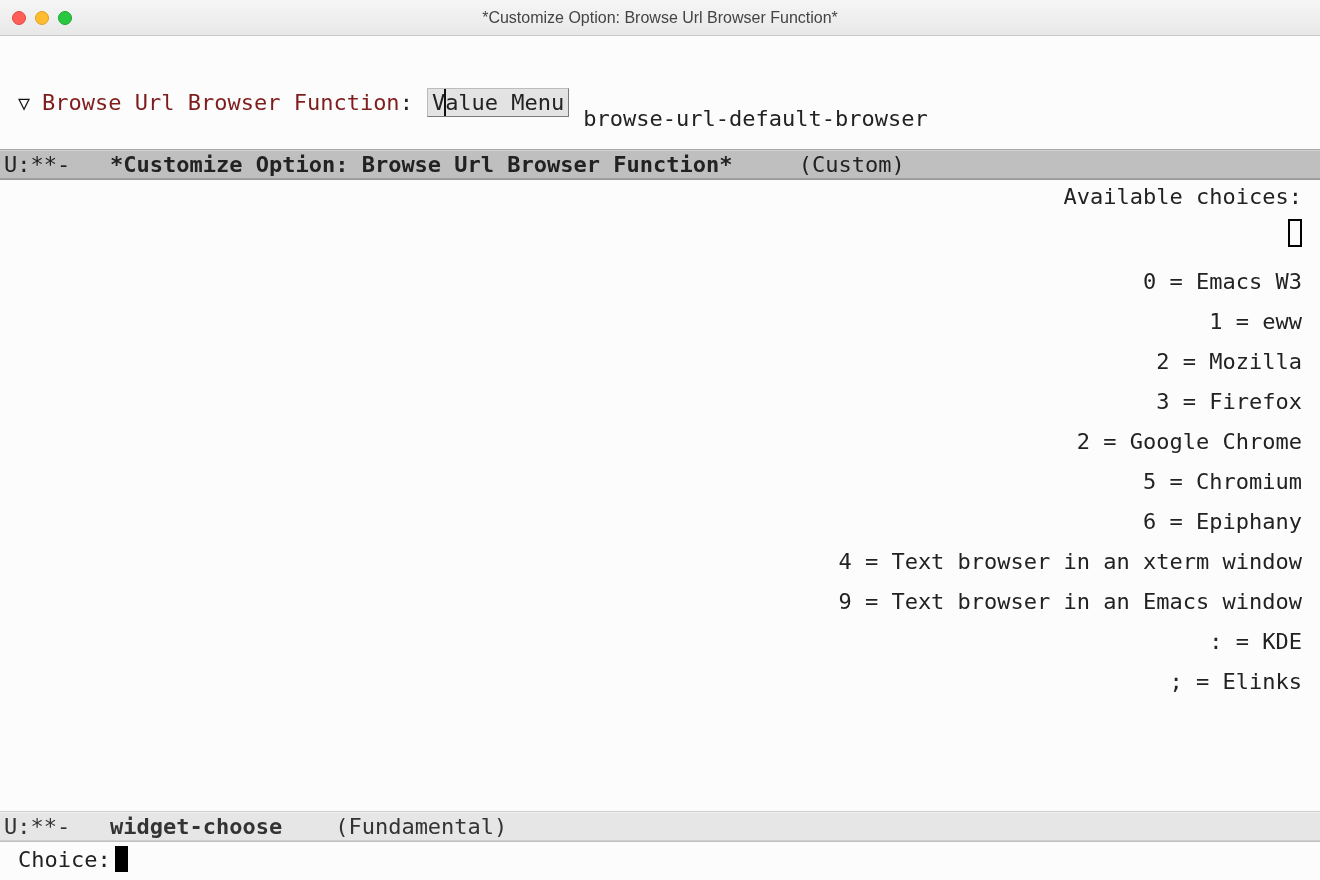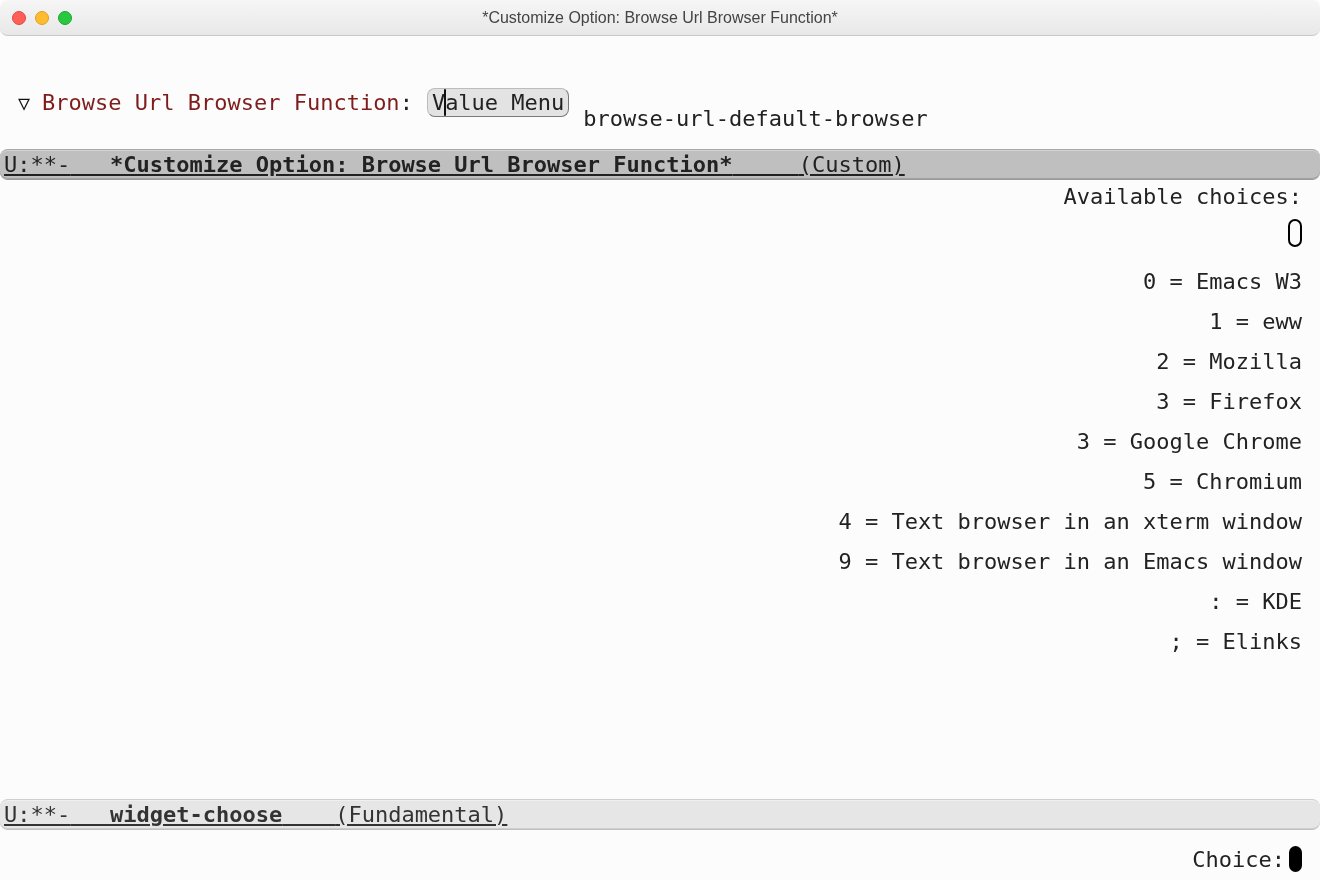--- a/index.html
+++ b/index.html
@@ -1,19 +1,18 @@
 <!DOCTYPE html>
 <html><head>
   <meta charset="utf-8">
   <style>
     * {
       margin: 0;
       padding: 0;
       box-sizing: border-box;
-      border-radius: 8px;
     }
     body {
       font-family: "Menlo", "Monaco", "Consolas", monospace;
       font-size: 22px;
       background: #fcfcfc;
       width: 1320px;
       height: 880px;
       overflow: hidden;
       display: flex;
       flex-direction: column;
@@ -142,37 +141,35 @@
       width: 14px;
       height: 28px;
       border: 2px solid #000;
       margin: 4px 0 10px 0;
     }
     .choice-line {
       color: #222;
       line-height: 1.82;
     }
     .minibuffer {
-      padding: 16px 18px 8px 18px;
-      color: #222;
-      display: flex;
-      align-items: center;
-      justify-content: flex-end;
+      padding: 4px 18px 8px 18px;
+      color: #222;
+      display: flex;
+      align-items: center;
     }
     .minibuffer .cursor-block {
       display: inline-block;
       width: 13px;
       height: 26px;
       background: #000;
       margin-left: 4px;
       vertical-align: text-bottom;
     }
     .pre {
       white-space: pre;
-      text-decoration: underline;
     }
   </style>
 </head>
 <body>
 
 <div class="titlebar">
   <div class="traffic-lights">
     <div class="traffic-light tl-close"></div>
     <div class="traffic-light tl-min"></div>
     <div class="traffic-light tl-max"></div>
@@ -196,22 +193,23 @@
   <div class="modeline pre"><span>U:**-</span>   <span class="bold">*Customize Option: Browse Url Browser Function*</span>     <span>(Custom)</span></div>
 
   <div class="lower-buffer">
     <div class="choices-header">Available choices:</div>
     <div><span class="cursor-box"></span></div>
     <div id="choices-container">
         <div class="choice-line">0 = Emacs W3</div>
         <div class="choice-line">1 = eww</div>
         <div class="choice-line">2 = Mozilla</div>
         <div class="choice-line">3 = Firefox</div>
-        <div class="choice-line">3 = Google Chrome</div>
+        <div class="choice-line">2 = Google Chrome</div>
         <div class="choice-line">5 = Chromium</div>
+        <div class="choice-line">6 = Epiphany</div>
         <div class="choice-line">4 = Text browser in an xterm window</div>
         <div class="choice-line">9 = Text browser in an Emacs window</div>
         <div class="choice-line">: = KDE</div>
         <div class="choice-line">; = Elinks</div>
       </div>
   </div>
 
   <div class="modeline inactive pre"><span>U:**-</span>   <span class="bold">widget-choose</span>    <span>(Fundamental)</span></div>
 
   <div class="minibuffer">

